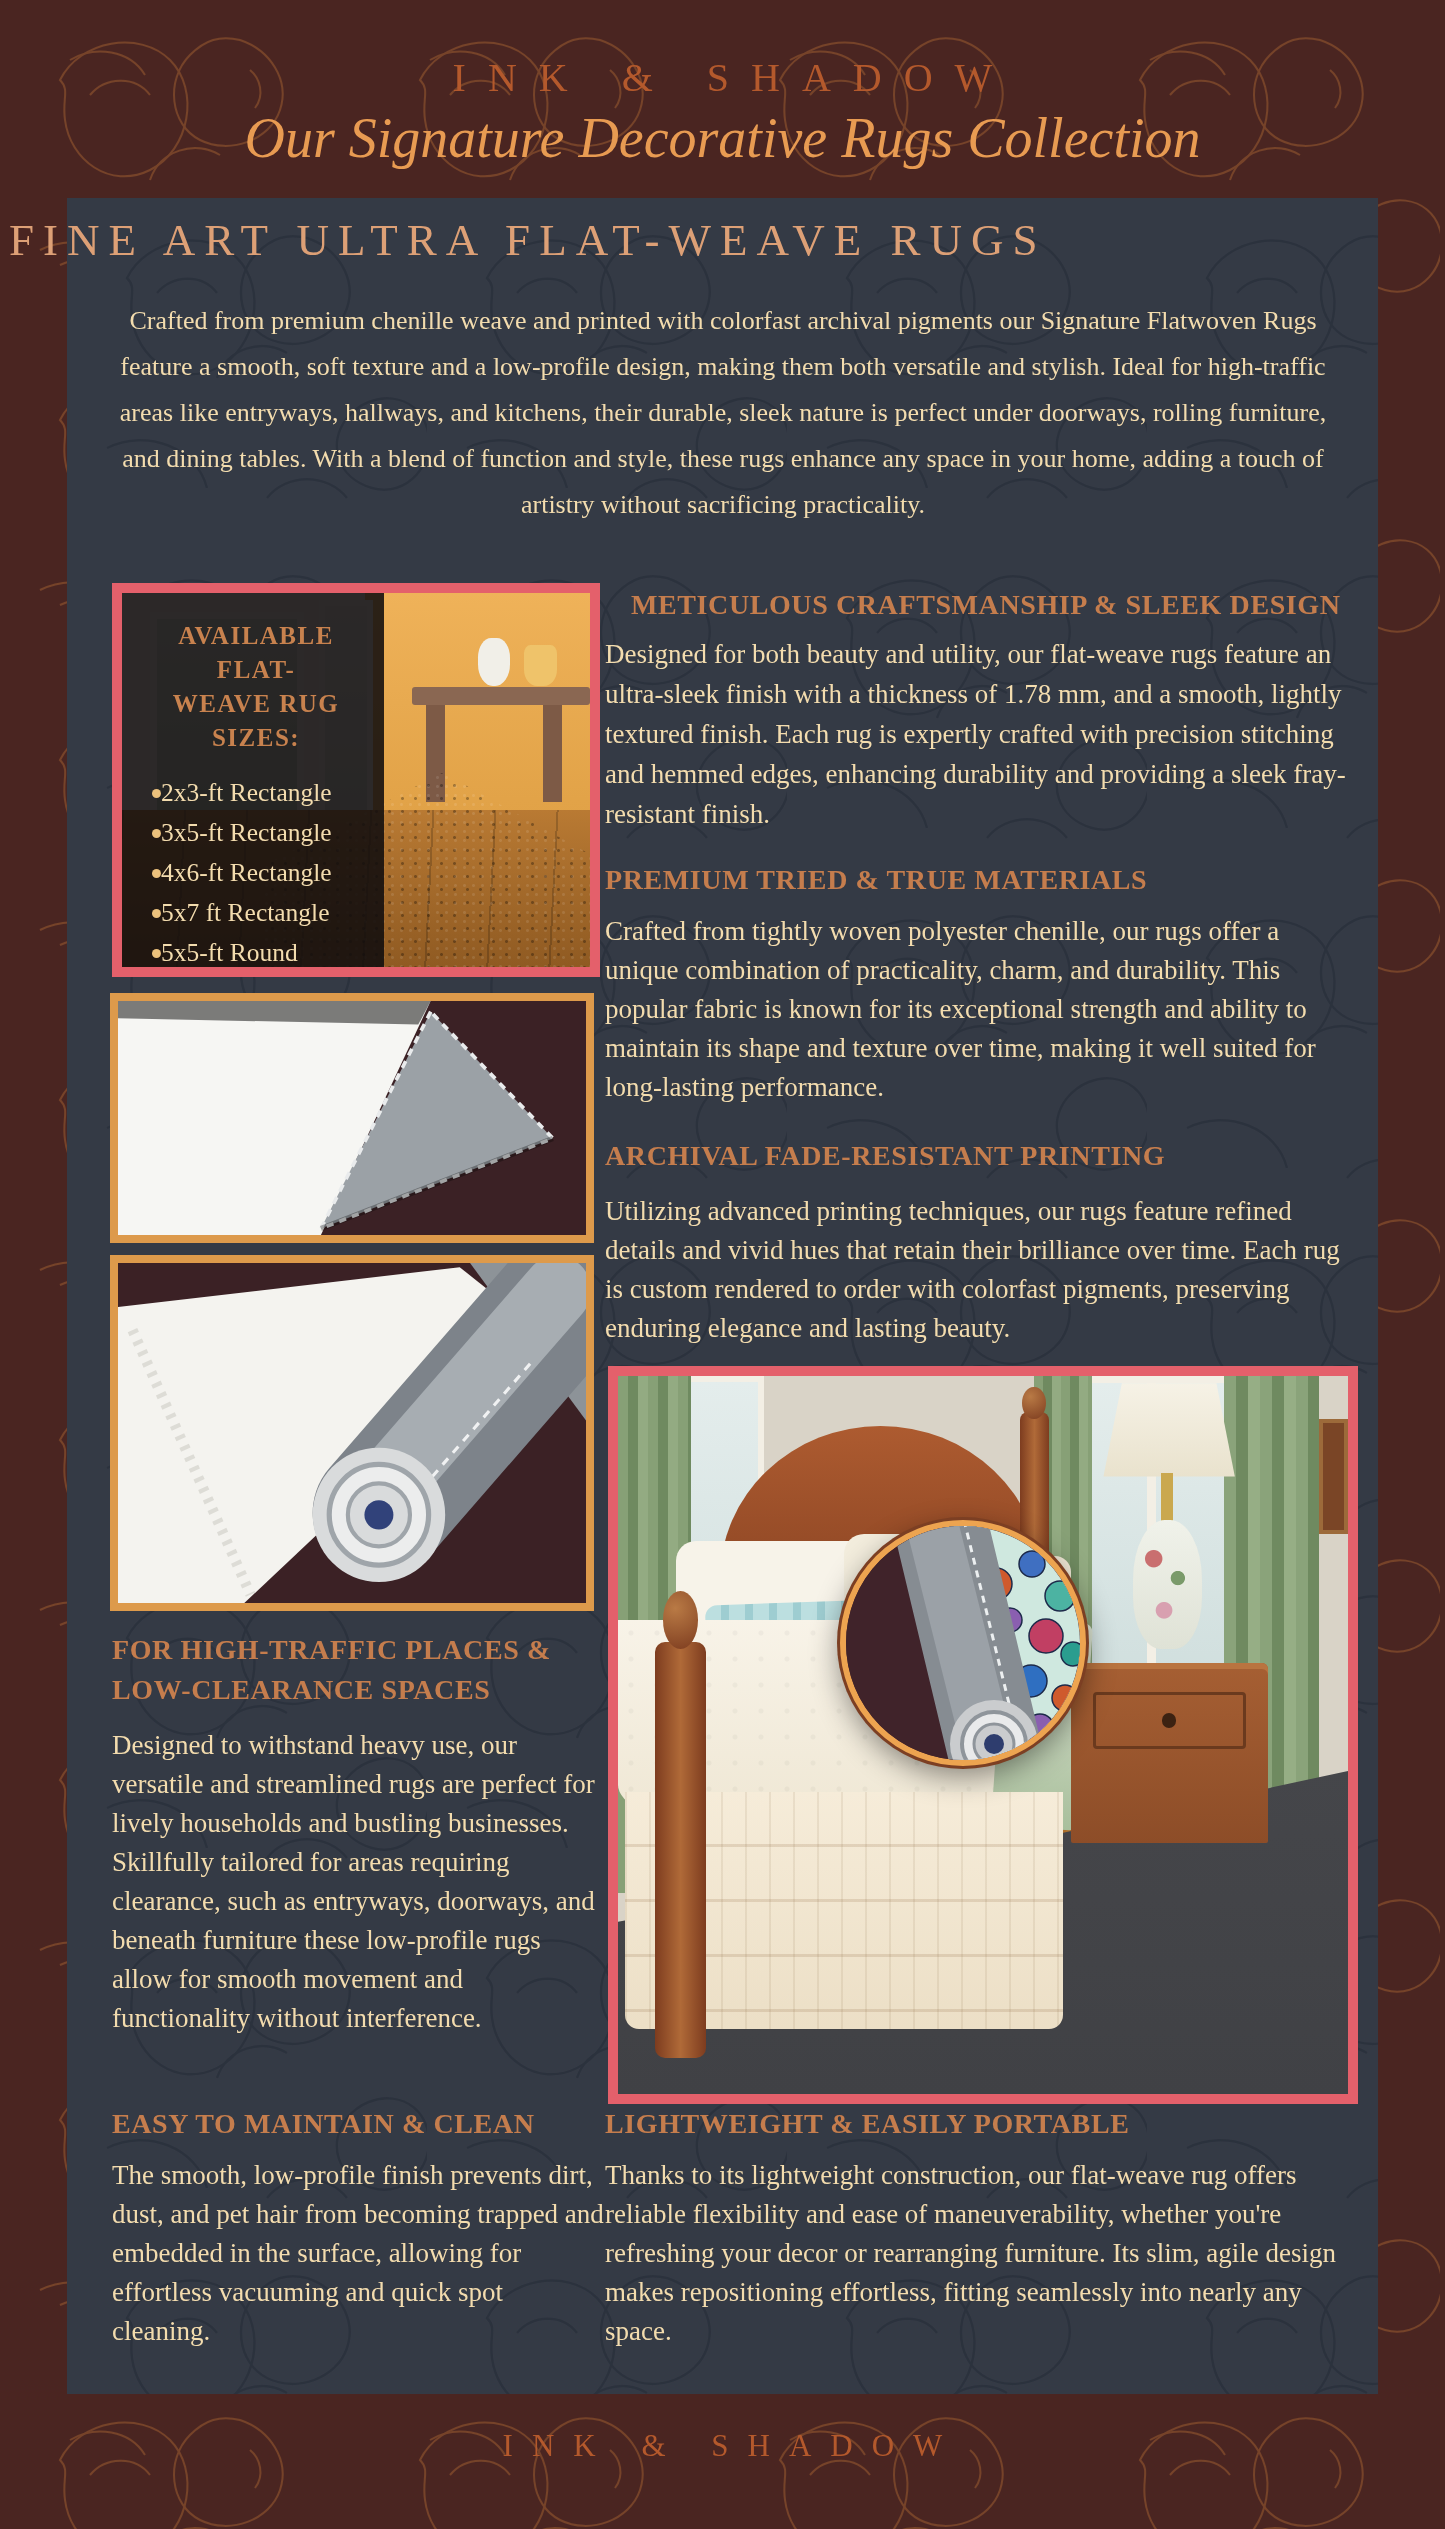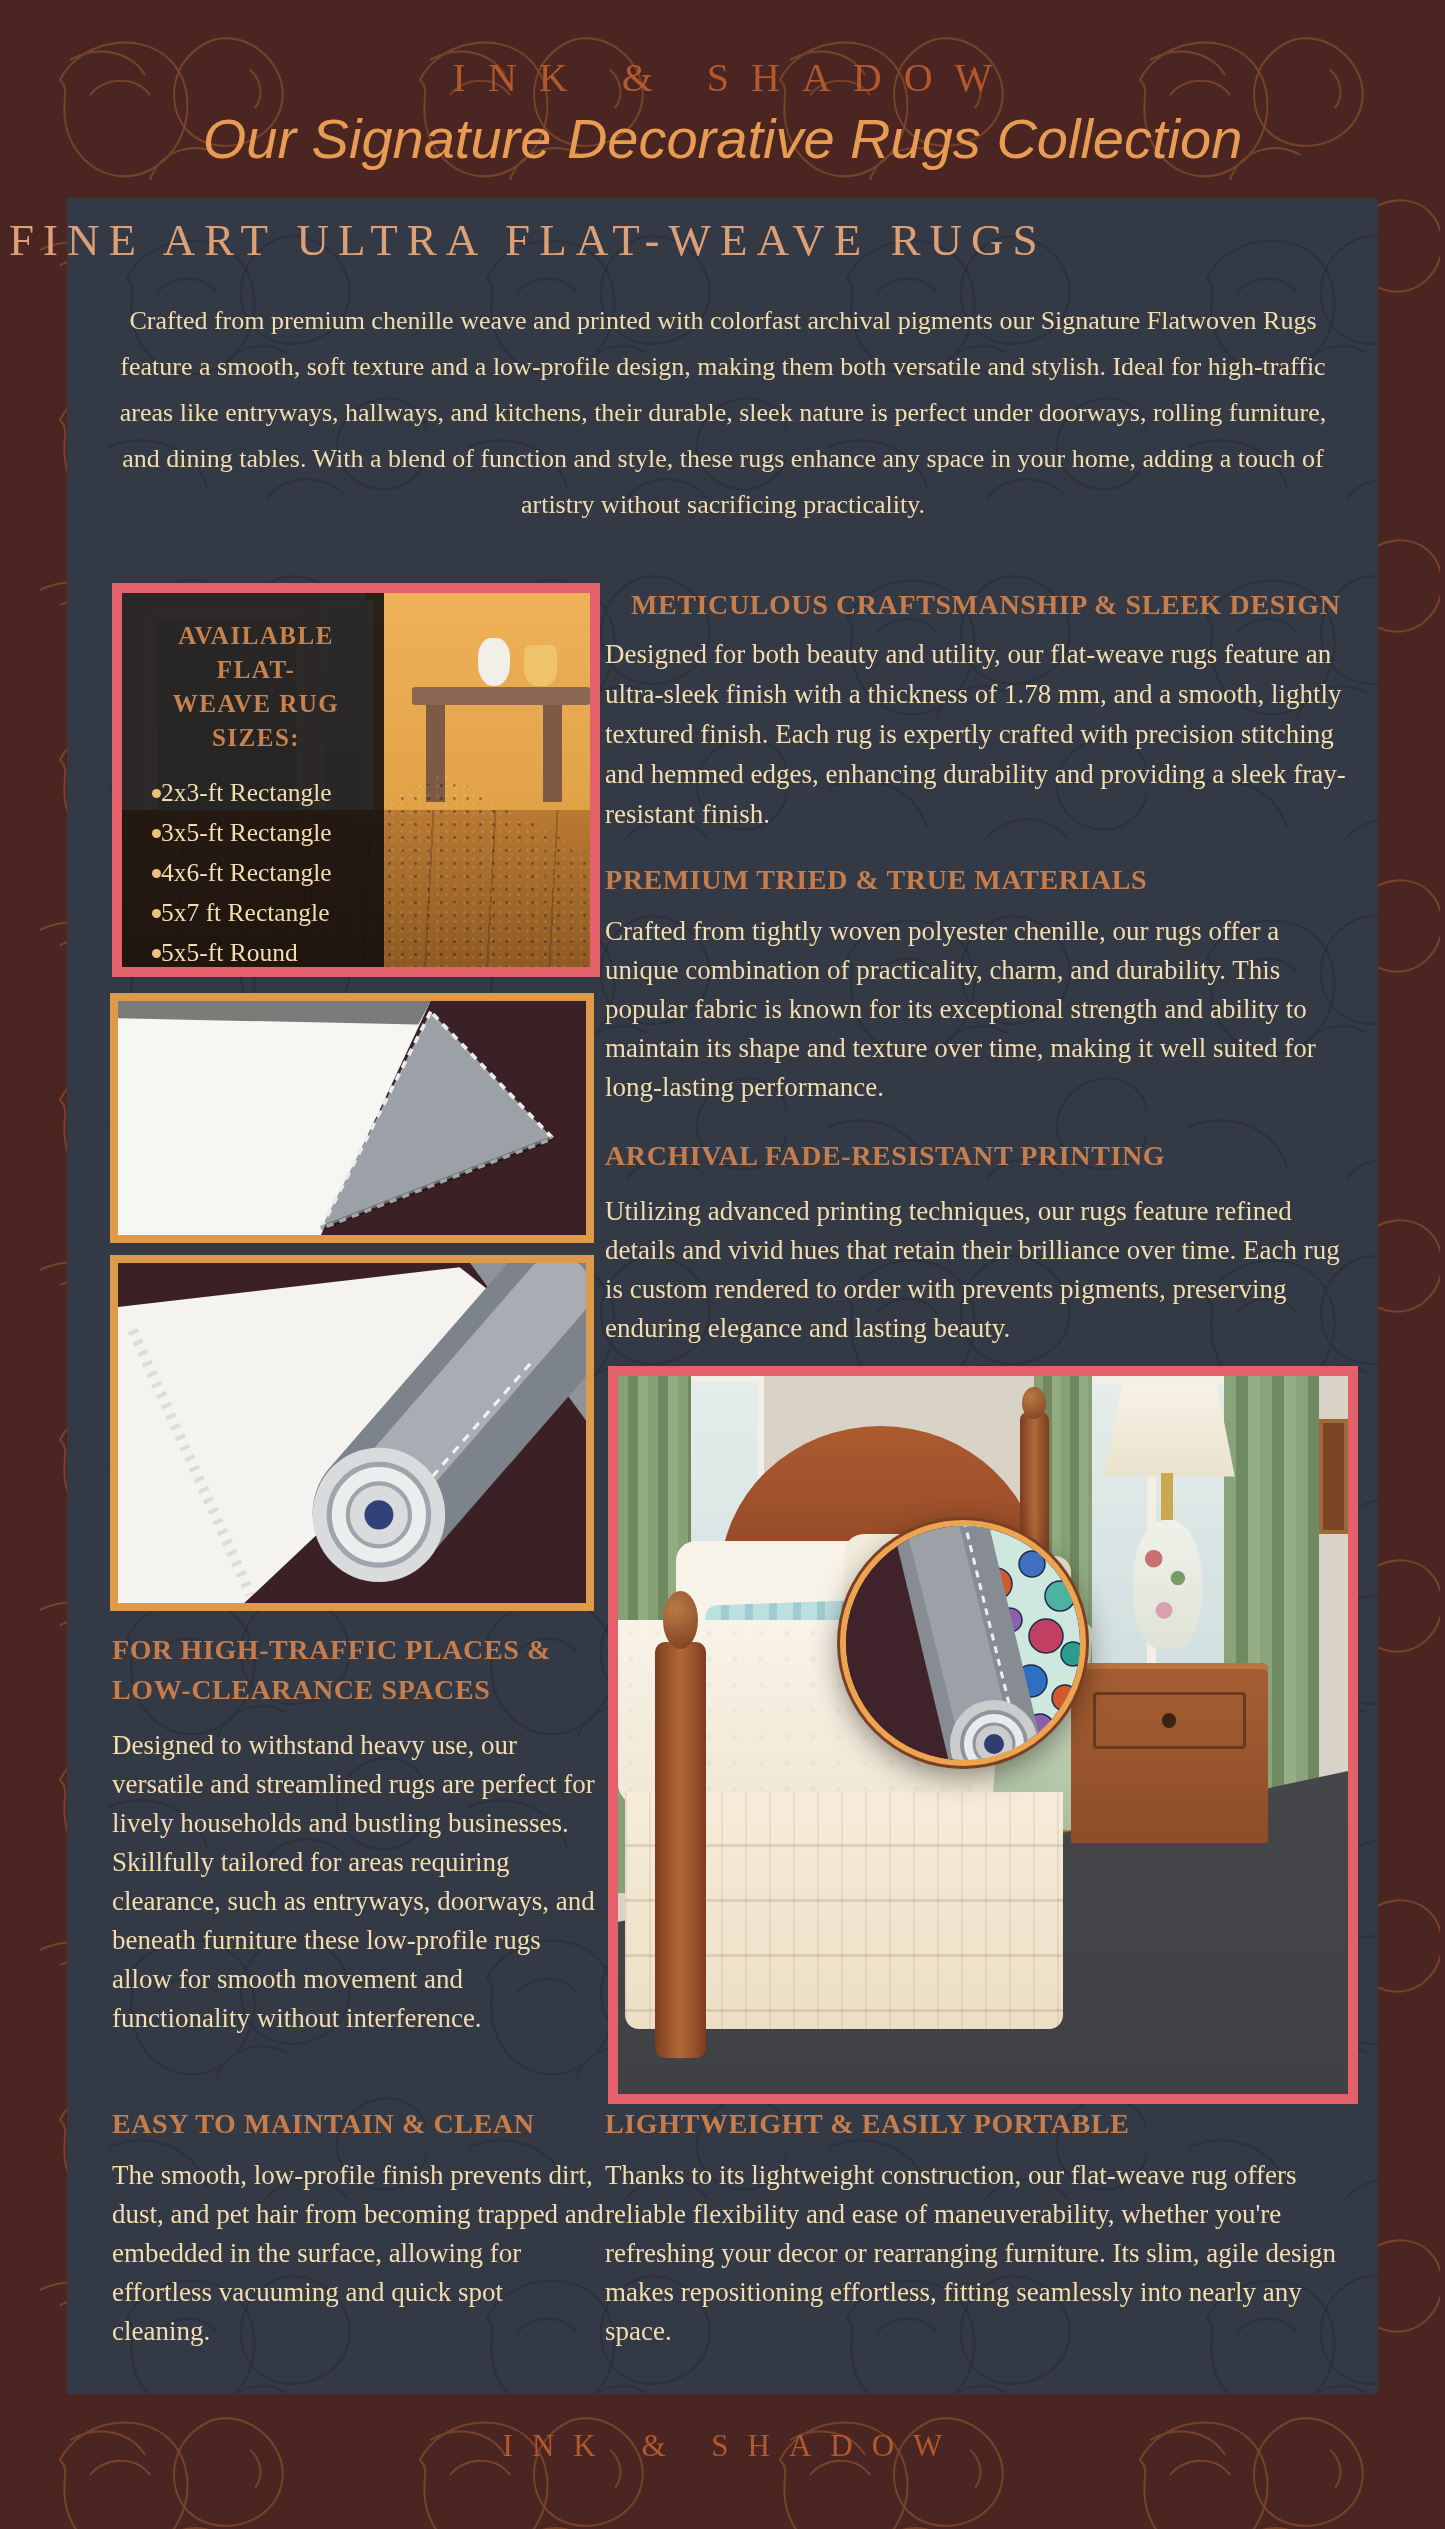--- a/index.html
+++ b/index.html
@@ -7,21 +7,21 @@
         background:var(--maroon,#4a2521);font-family:"Liberation Serif",serif;}
   .abs{position:absolute;}
   .pattern{position:absolute;inset:0;width:100%;height:100%;pointer-events:none;}
   .panel{position:absolute;left:67px;top:198px;width:1311px;height:2196px;
          background:var(--panel,#343a45);}
   
   .brand-title{top:54px;left:0;width:100%;text-align:center;
     font-size:40px;font-weight:400;color:var(--rust,#b4592c);
     letter-spacing:22px;padding-left:22px;box-sizing:border-box;z-index:5;}
   .brand-tagline{top:106px;left:0;width:100%;text-align:center;
-    font-family:Liberation Sans, sans-serif;font-style:italic;font-size:56px;
+    font-family:Liberation Serif, serif;font-style:italic;font-size:56px;
     color:var(--orange,#e89b52);z-index:5;}
   .hero-title{top:214px;left:0;width:100%;
     font-size:45px;font-weight:400;color:var(--salmon,#dda076);
     letter-spacing:9px;padding-left:9px;box-sizing:border-box;z-index:5;}
   .intro{top:298px;left:117px;width:1212px;text-align:center;
     font-size:26px;line-height:46px;color:var(--cream,#f3dcae);z-index:5;}
   .sec-heading{font-size:28px;font-weight:700;color:var(--copper,#c57d4d);
     letter-spacing:0.6px;line-height:40px;z-index:5;white-space:pre-line;}
   .body-text{font-size:27px;line-height:39px;color:var(--cream,#f3dcae);z-index:5;}
   .footer-brand{top:2428px;left:0;width:100%;text-align:center;
@@ -289,21 +289,21 @@
 LOW-CLEARANCE SPACES</div>
   <div class="abs body-text" id="p-high">Designed to withstand heavy use, our versatile and streamlined rugs are perfect for lively households and bustling businesses. Skillfully tailored for areas requiring clearance, such as entryways, doorways, and beneath furniture these low-profile rugs allow for smooth movement and functionality without interference.</div>
   <div class="abs sec-heading" id="h-easy">EASY TO MAINTAIN &amp; CLEAN</div>
   <div class="abs body-text" id="p-easy">The smooth, low-profile finish prevents dirt, dust, and pet hair from becoming trapped and embedded in the surface, allowing for effortless vacuuming and quick spot cleaning.</div>
 
   <div class="abs sec-heading" id="h-met">METICULOUS CRAFTSMANSHIP &amp; SLEEK DESIGN</div>
   <div class="abs body-text" id="p-met">Designed for both beauty and utility, our flat-weave rugs feature an ultra-sleek finish with a thickness of 1.78 mm, and a smooth, lightly textured finish. Each rug is expertly crafted with precision stitching and hemmed edges, enhancing durability and providing a sleek fray-resistant finish.</div>
   <div class="abs sec-heading" id="h-prem">PREMIUM TRIED &amp; TRUE MATERIALS</div>
   <div class="abs body-text" id="p-prem">Crafted from tightly woven polyester chenille, our rugs offer a unique combination of practicality, charm, and durability. This popular fabric is known for its exceptional strength and ability to maintain its shape and texture over time, making it well suited for long-lasting performance.</div>
   <div class="abs sec-heading" id="h-arch">ARCHIVAL FADE-RESISTANT PRINTING</div>
-  <div class="abs body-text" id="p-arch">Utilizing advanced printing techniques, our rugs feature refined details and vivid hues that retain their brilliance over time. Each rug is custom rendered to order with prevents pigments, preserving enduring elegance and lasting beauty.</div>
+  <div class="abs body-text" id="p-arch">Utilizing advanced printing techniques, our rugs feature refined details and vivid hues that retain their brilliance over time. Each rug is custom rendered to order with colorfast pigments, preserving enduring elegance and lasting beauty.</div>
 
   <div class="abs frame-pink" id="bedroom">
     <div class="photo">
       <div class="bed-wall"></div>
       <div class="bd-windowL"></div>
       <div class="bd-curtainL"></div>
       <div class="bd-windowR"></div>
       <div class="bd-mullion"></div>
       <div class="bd-curtainR1"></div>
       <div class="bd-curtainR2"></div>

